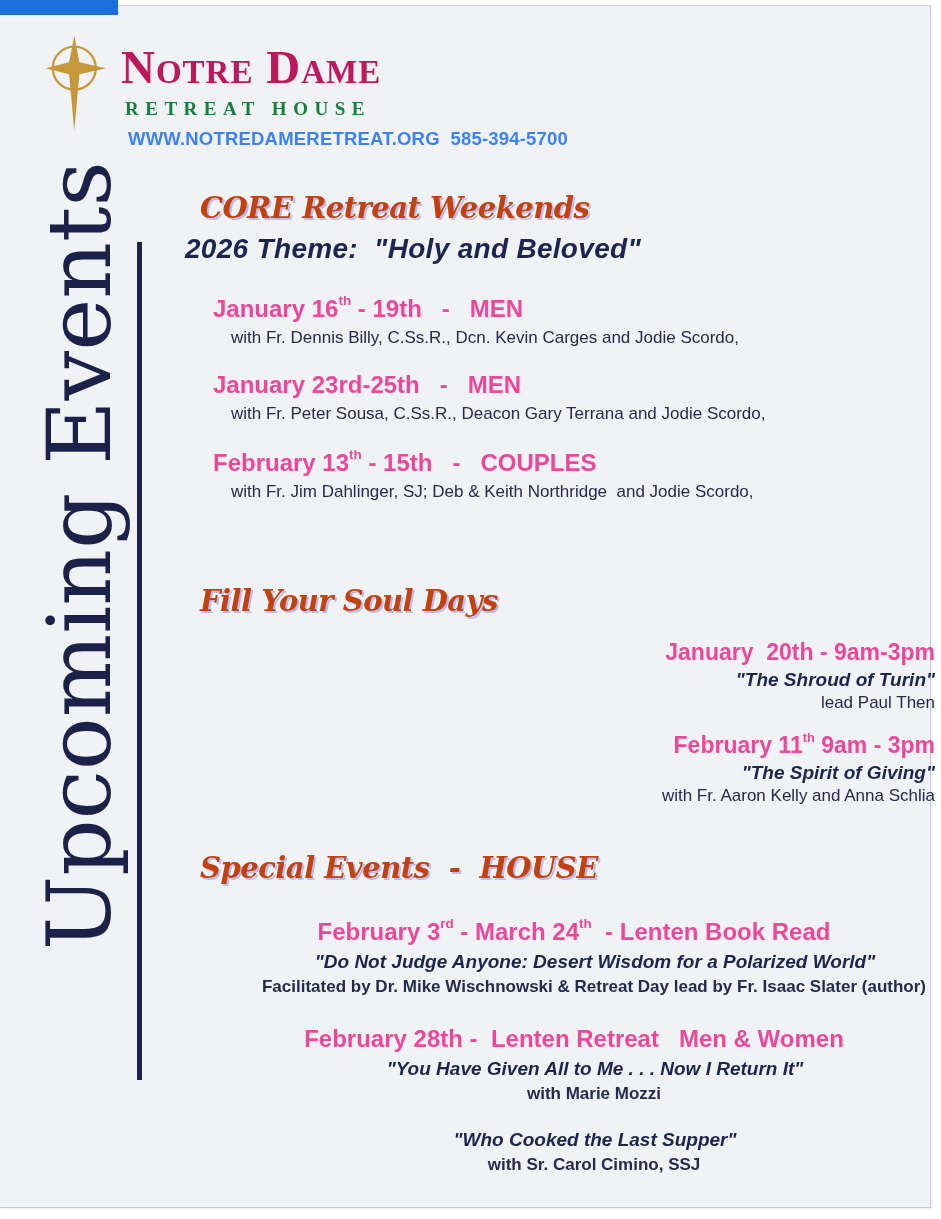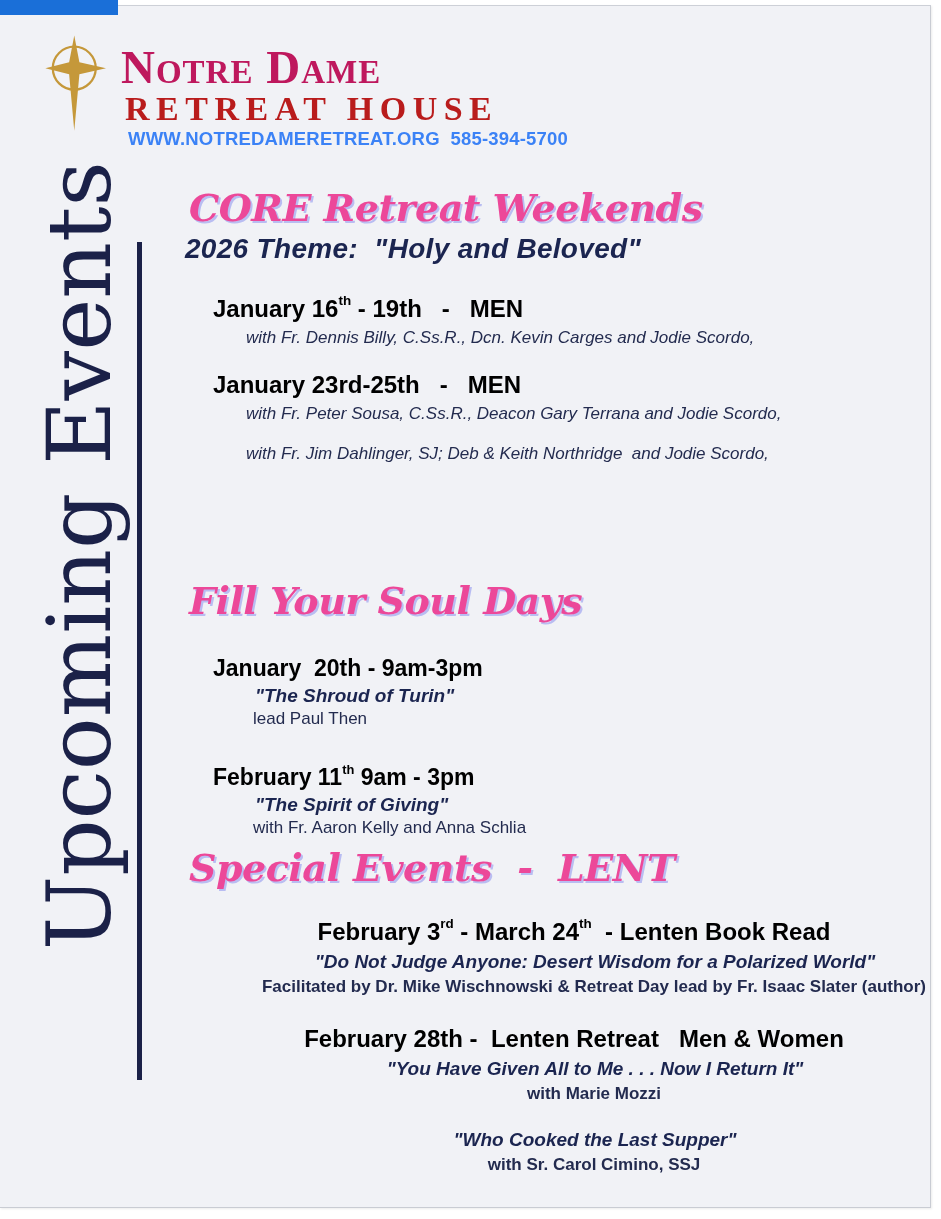--- a/index.html
+++ b/index.html
@@ -21,65 +21,65 @@
   .logo-cross{position:absolute;left:36px;top:26px;width:84px;height:118px;}
   .wordmark1{
     position:absolute;left:121px;top:42px;
     font-family:"Liberation Serif", serif;font-weight:bold;
     font-variant:small-caps;font-size:47px;line-height:50px;color:#be185d;
     letter-spacing:1px;white-space:pre;
   }
   .wordmark2{
     position:absolute;left:125px;top:94px;
     font-family:"Liberation Serif", serif;font-weight:bold;
-    font-size:34px;line-height:30px;color:#b91c1c;letter-spacing:6.5px;white-space:pre;
+    font-size:19px;line-height:30px;color:#15803d;letter-spacing:6.5px;white-space:pre;
   }
   .contact-line{
     position:absolute;left:128px;top:128px;
     font-size:18.5px;font-weight:bold;color:#3b82f6;letter-spacing:0.2px;white-space:pre;
   }
   
   .v-rule{position:absolute;left:137px;top:242px;width:5px;height:838px;background:#1b2148;}
   .v-title{
     position:absolute;left:-250px;top:565px;width:660px;height:110px;
     transform:rotate(-90deg);
     font-family:"DejaVu Serif", serif;font-size:88px;line-height:110px;
     color:#1b2148;text-align:center;white-space:pre;
   }
   
   .section{position:absolute;left:185px;width:750px;}
   .s0{top:188px;}
   .s1{top:581px;}
   .s2{top:848px;}
   .section-title{
     font-family:"DejaVu Serif", serif;font-weight:bold;font-style:italic;
-    font-size:38px;line-height:40px;color:#ec4899;margin-left:4px;
+    font-size:29px;line-height:40px;color:#c2410c;margin-left:15px;
     text-shadow:2px 2px 0 #b9bdf2;letter-spacing:-0.5px;white-space:pre;
   }
   .section-subtitle{
     font-size:28px;line-height:42px;font-weight:bold;font-style:italic;
     color:#1b2550;white-space:pre;letter-spacing:0.3px;
   }
   .event{margin-left:28px;}
   .event-heading{
-    font-size:24px;line-height:34px;font-weight:bold;color:#000000;white-space:pre;
+    font-size:24px;line-height:34px;font-weight:bold;color:#ec4899;white-space:pre;
   }
   .event-heading .sup{font-size:0.56em;vertical-align:18%;position:relative;top:-0.45em;}
   .event-quote{
     font-size:19px;line-height:22px;font-weight:bold;font-style:italic;
     color:#1b2550;margin-left:42px;margin-top:2px;white-space:pre;
   }
   .event-detail{
     font-size:17px;line-height:20px;color:#232b4f;margin-top:2px;white-space:pre;
   }
-  .s0 .event-detail{margin-left:33px;font-style:italic;}
+  .s0 .event-detail{margin-left:18px;}
   .s1 .event-detail,.s2 .event-detail{margin-left:40px;}
   .s0 .event{margin-top:20px;}
   .s0 .event:nth-of-type(1){margin-top:33px;}
-  .s1 .event{margin-top:32px;}
+  .s1 .event{margin-top:16px;text-align:right;}
   .s1 .event:nth-of-type(1){margin-top:16px;}
   .s1 .event-heading{font-size:23px;line-height:30px;}
   .s2 .event{margin-top:25px;text-align:center;}
   .s2 .event:nth-of-type(1){margin-top:11px;}
   .s2 .event-detail{margin-top:4px;font-weight:bold;}
 </style>
 </head>
 <body>
 
 <div class="paper"></div>
@@ -104,38 +104,39 @@
       <div class="section-subtitle">2026 Theme:  "Holy and Beloved"</div>
       <div class="event">
         <div class="event-heading"><span>January 16</span><span class="sup">th</span><span> - 19th   -   MEN</span></div>
         <div class="event-detail">with Fr. Dennis Billy, C.Ss.R., Dcn. Kevin Carges and Jodie Scordo,</div>
       </div>
       <div class="event">
         <div class="event-heading"><span>January 23rd-25th   -   MEN</span></div>
         <div class="event-detail">with Fr. Peter Sousa, C.Ss.R., Deacon Gary Terrana and Jodie Scordo,</div>
       </div>
       <div class="event">
+        <div class="event-heading"><span>February 13</span><span class="sup">th</span><span> - 15th   -   COUPLES</span></div>
         <div class="event-detail">with Fr. Jim Dahlinger, SJ; Deb &amp; Keith Northridge  and Jodie Scordo,</div>
       </div>
     </div>
     <div class="section s1">
       <div class="section-title">Fill Your Soul Days</div>
       <div class="event">
         <div class="event-heading"><span>January  20th - 9am-3pm</span></div>
         <div class="event-quote">"The Shroud of Turin"</div>
         <div class="event-detail">lead Paul Then</div>
       </div>
       <div class="event">
         <div class="event-heading"><span>February 11</span><span class="sup">th</span><span> 9am - 3pm</span></div>
         <div class="event-quote">"The Spirit of Giving"</div>
         <div class="event-detail">with Fr. Aaron Kelly and Anna Schlia</div>
       </div>
     </div>
     <div class="section s2">
-      <div class="section-title">Special Events  -  LENT</div>
+      <div class="section-title">Special Events  -  HOUSE</div>
       <div class="event">
         <div class="event-heading"><span>February 3</span><span class="sup">rd</span><span> - March 24</span><span class="sup">th</span><span>  - Lenten Book Read</span></div>
         <div class="event-quote">"Do Not Judge Anyone: Desert Wisdom for a Polarized World"</div>
         <div class="event-detail">Facilitated by Dr. Mike Wischnowski &amp; Retreat Day lead by Fr. Isaac Slater (author)</div>
       </div>
       <div class="event">
         <div class="event-heading"><span>February 28th -  Lenten Retreat   Men &amp; Women</span></div>
         <div class="event-quote">"You Have Given All to Me . . . Now I Return It"</div>
         <div class="event-detail">with Marie Mozzi</div>
       </div>

